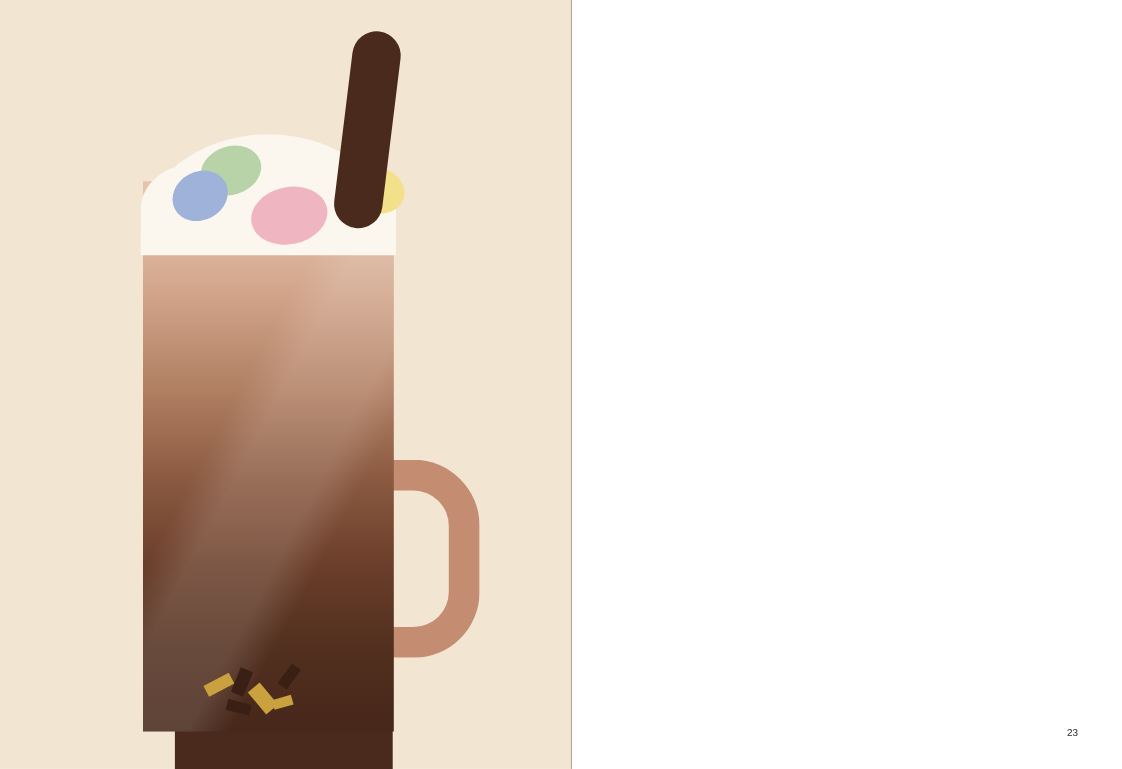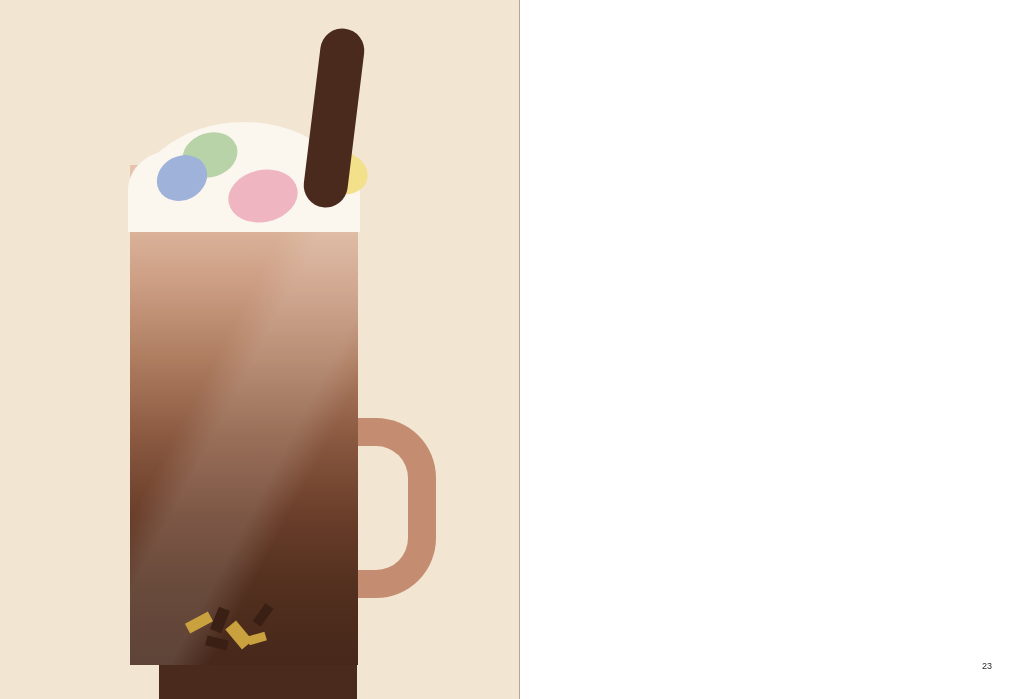--- a/index.html
+++ b/index.html
@@ -195,21 +195,21 @@
   .right-page {
     position: relative;
     flex: 1 1 auto;
     height: 699px;
     background: #ffffff;
     padding: 0;
   }
 
   .page-number {
     position: absolute;
-    right: 28px;
+    right: 40px;
     bottom: 28px;
     font-family: "Liberation Sans", sans-serif;
     font-size: 9px;
     color: #2b2b2b;
   }
 </style>
 </head>
 <body>
 
 <div class="page">

